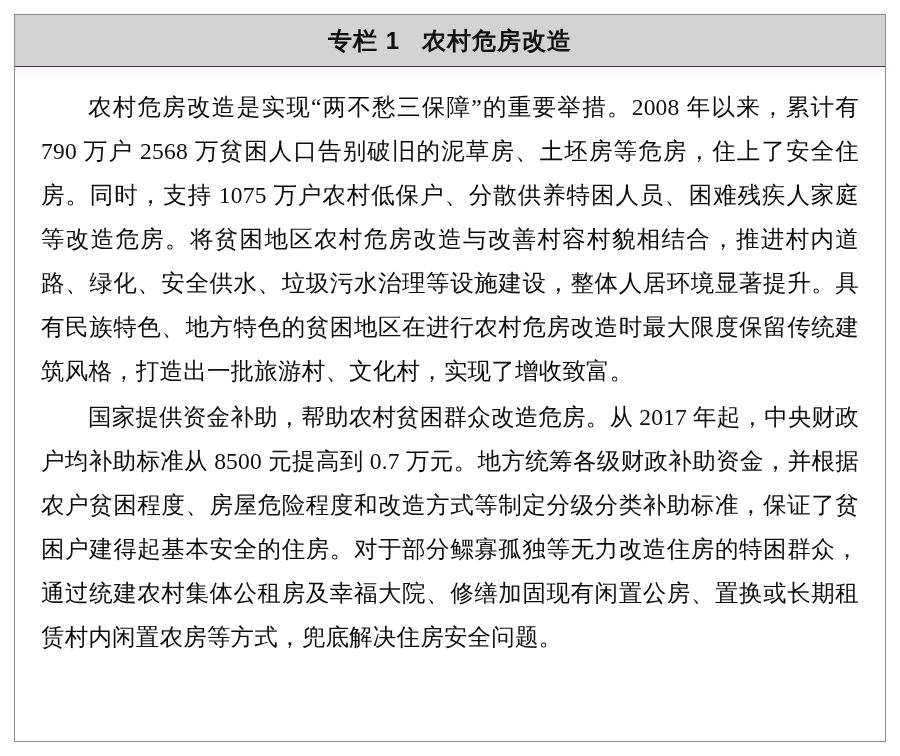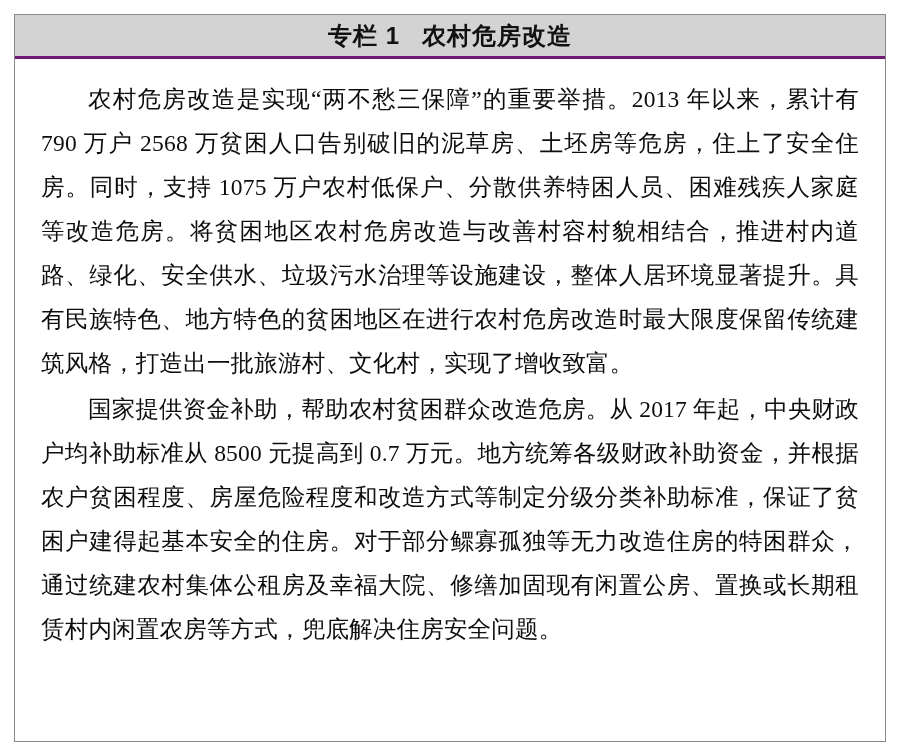--- a/index.html
+++ b/index.html
@@ -17,23 +17,23 @@
     position: absolute;
     left: 14px;
     top: 14px;
     width: 872px;
     height: 728px;
     border: 1px solid #8a8a8a;
     box-sizing: border-box;
     background: #ffffff;
   }
   .box-header {
-    height: 44px;
+    height: 52px;
     background: #d3d3d3;
-    border-bottom: 3px solid #701a75;
+    border-bottom: 1px solid #701a75;
     display: flex;
     align-items: center;
     justify-content: center;
     box-sizing: border-box;
   }
   .box-title {
     font-size: 24px;
     font-weight: bold;
     color: #111111;
     letter-spacing: 1px;
@@ -64,16 +64,16 @@
 </head>
 <body>
 
 <div class="box">
   <div class="box-header">
     <div class="box-title">
       <span class="title-num">专栏 1</span><span class="title-gap"></span><span class="title-label">农村危房改造</span>
     </div>
   </div>
   <div class="box-body">
-    <p class="para">农村危房改造是实现“两不愁三保障”的重要举措。2013 年以来，累计有 790 万户 2568 万贫困人口告别破旧的泥草房、土坯房等危房，住上了安全住房。同时，支持 1075 万户农村低保户、分散供养特困人员、困难残疾人家庭等改造危房。将贫困地区农村危房改造与改善村容村貌相结合，推进村内道路、绿化、安全供水、垃圾污水治理等设施建设，整体人居环境显著提升。具有民族特色、地方特色的贫困地区在进行农村危房改造时最大限度保留传统建筑风格，打造出一批旅游村、文化村，实现了增收致富。</p>
+    <p class="para">农村危房改造是实现“两不愁三保障”的重要举措。2008 年以来，累计有 790 万户 2568 万贫困人口告别破旧的泥草房、土坯房等危房，住上了安全住房。同时，支持 1075 万户农村低保户、分散供养特困人员、困难残疾人家庭等改造危房。将贫困地区农村危房改造与改善村容村貌相结合，推进村内道路、绿化、安全供水、垃圾污水治理等设施建设，整体人居环境显著提升。具有民族特色、地方特色的贫困地区在进行农村危房改造时最大限度保留传统建筑风格，打造出一批旅游村、文化村，实现了增收致富。</p>
     <p class="para">国家提供资金补助，帮助农村贫困群众改造危房。从 2017 年起，中央财政户均补助标准从 8500 元提高到 0.7 万元。地方统筹各级财政补助资金，并根据农户贫困程度、房屋危险程度和改造方式等制定分级分类补助标准，保证了贫困户建得起基本安全的住房。对于部分鳏寡孤独等无力改造住房的特困群众，通过统建农村集体公租房及幸福大院、修缮加固现有闲置公房、置换或长期租赁村内闲置农房等方式，兜底解决住房安全问题。</p>
   </div>
 </div>
 
 </body></html>

